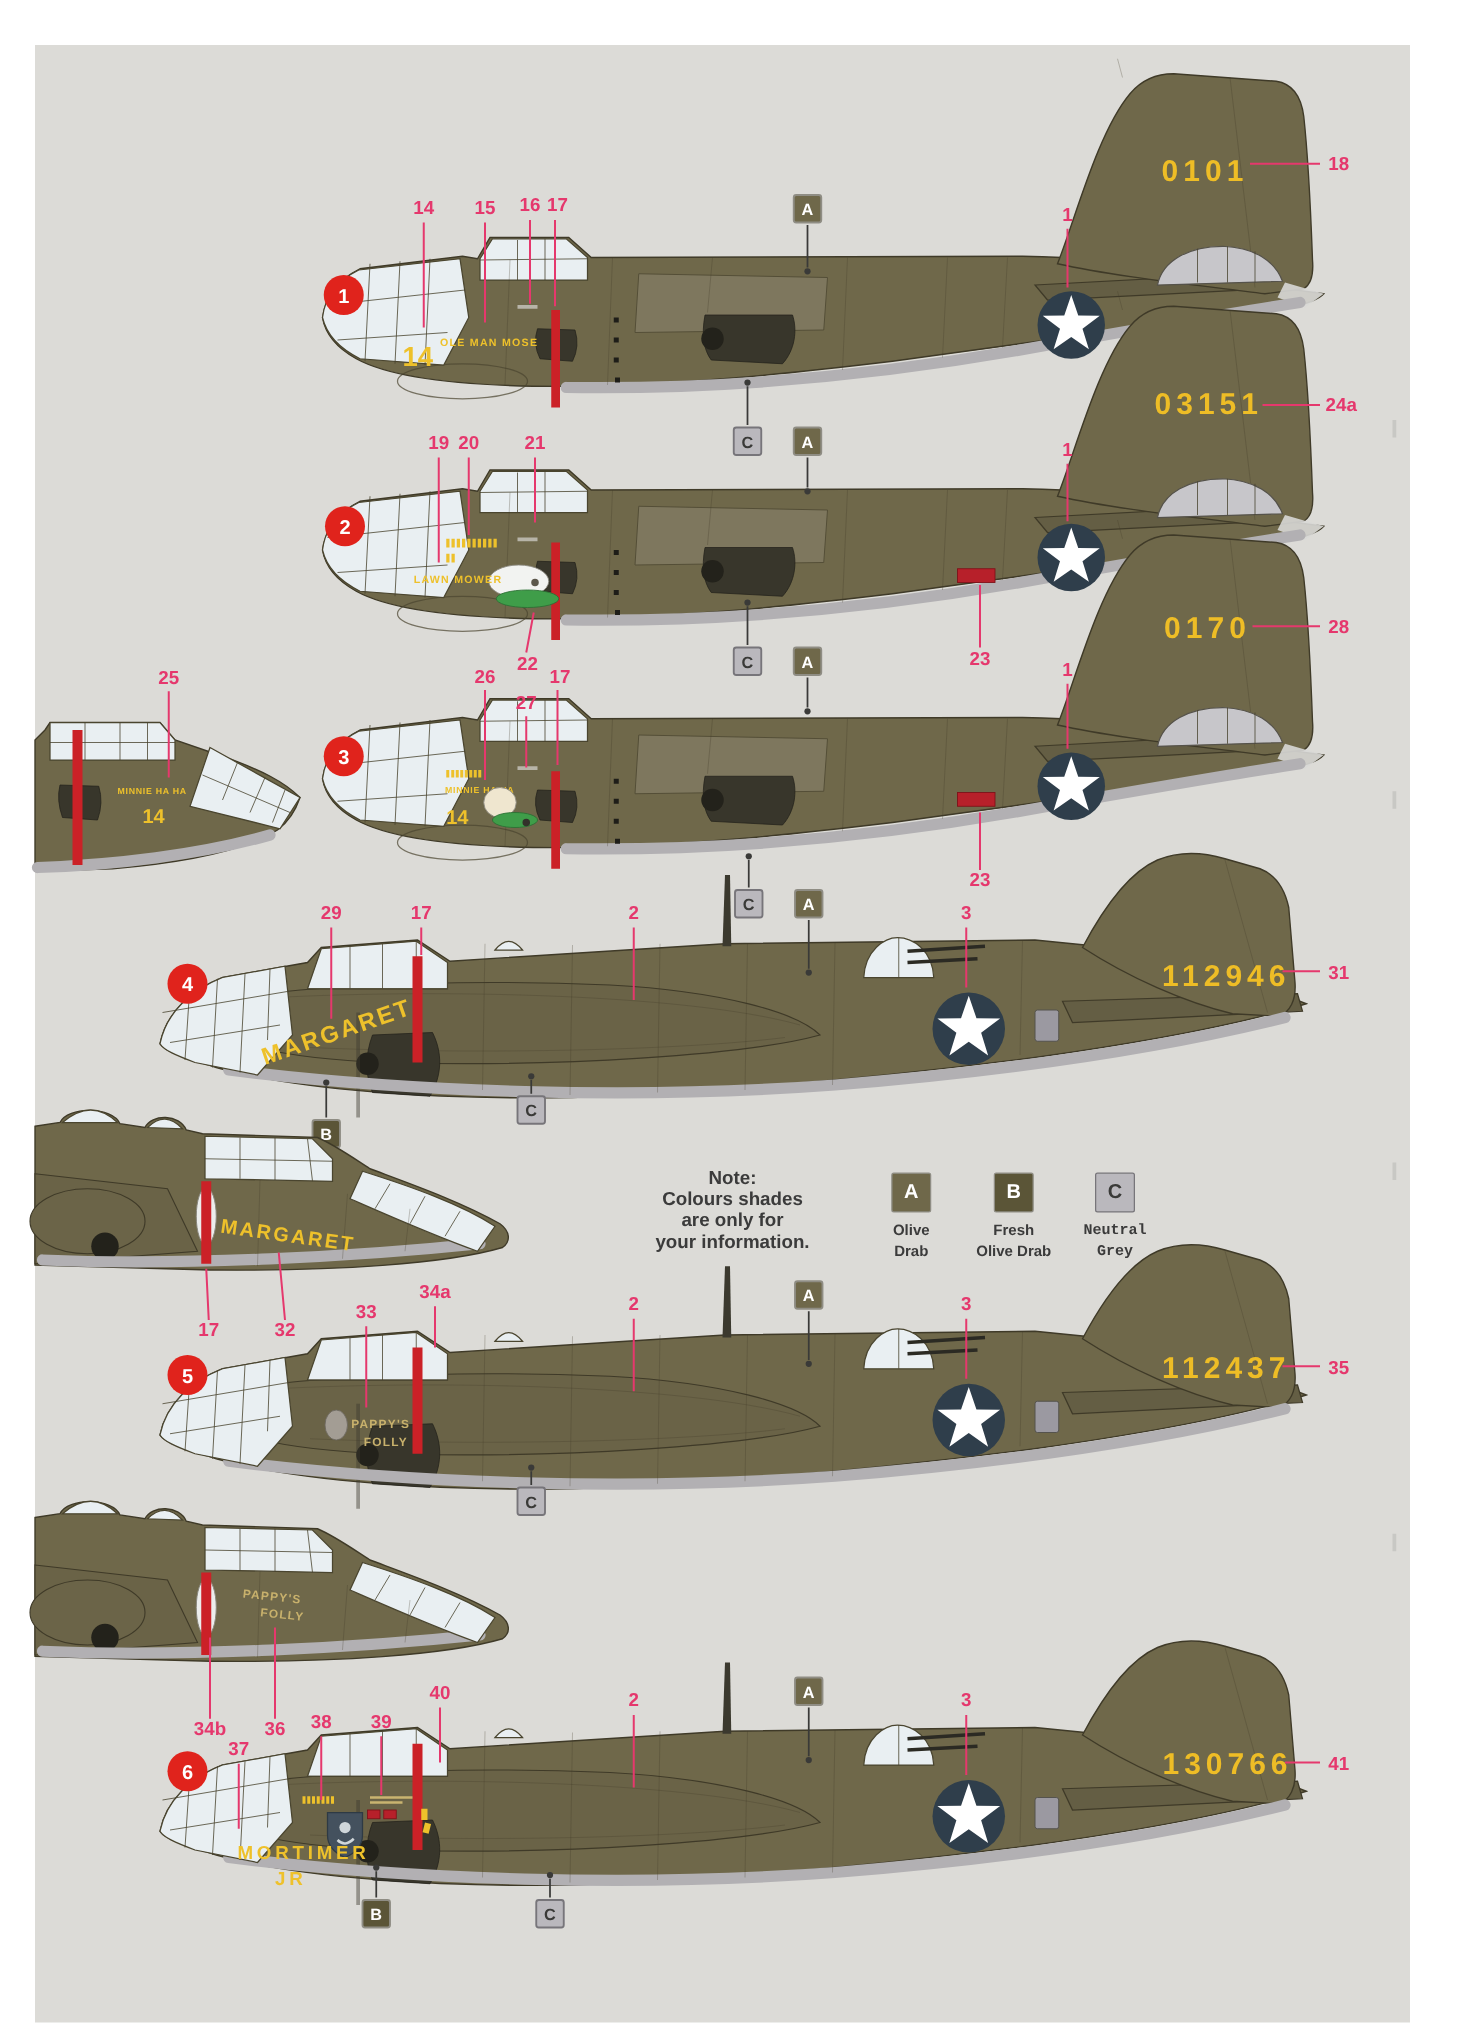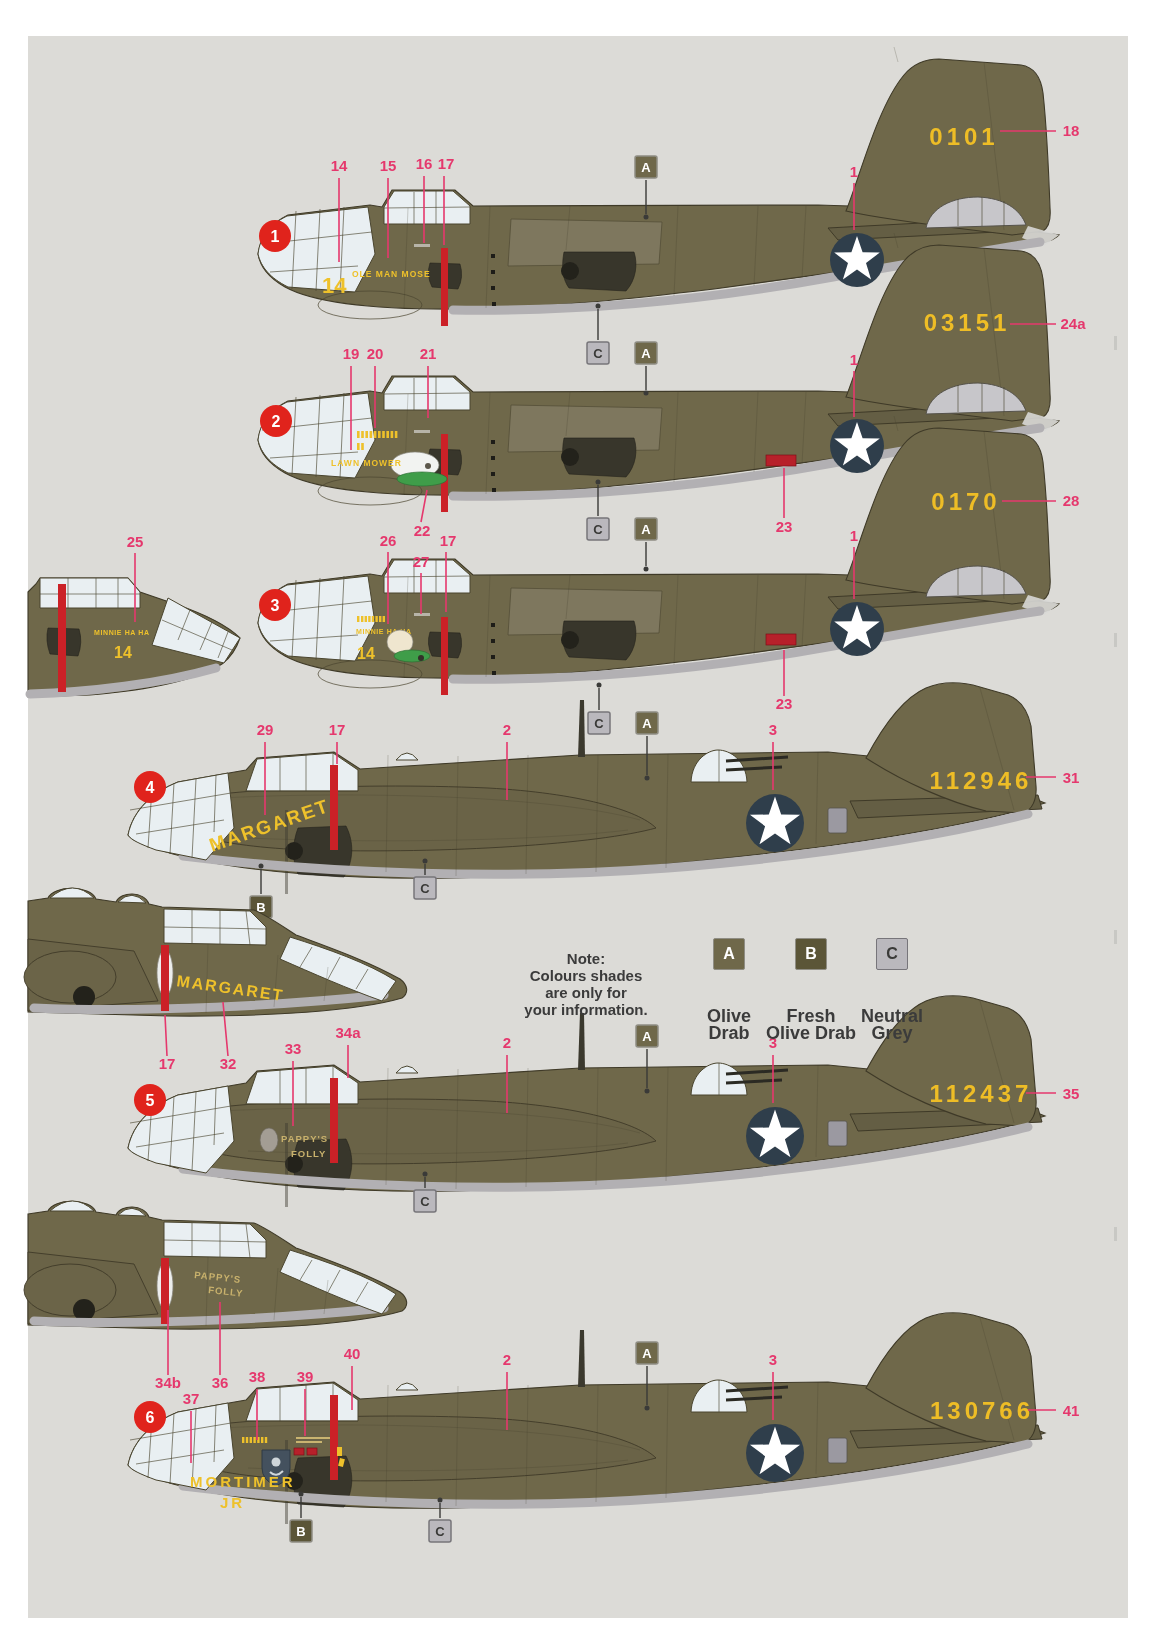--- a/index.html
+++ b/index.html
@@ -24,28 +24,28 @@
   .belly{stroke:#b2b0b3;stroke-width:9;fill:none;stroke-linecap:round;}
   .pline{stroke:#3f3a28;stroke-width:.7;opacity:.32;fill:none;}
   .wingband{fill:#8b8570;opacity:.55;stroke:#3f3a28;stroke-width:.8;}
   .wing25{fill:#6a6347;stroke:#3f3a28;stroke-width:.9;}
   .tailplane{fill:#645e44;stroke:#3f3a28;stroke-width:1;}
   .stripe{fill:#cb2127;}
   .patch{fill:#b7202a;stroke:#7e1118;stroke-width:.7;}
   .star-disc{fill:#2f3e4b;}
   .tally{fill:#eec12b;}
   .note-text{position:absolute;font-weight:bold;font-size:15px;line-height:17px;color:#3b3b3b;
-             text-align:center;white-space:pre-line;margin-top:16px;}
+             text-align:center;white-space:pre-line;}
   .swatch{position:absolute;width:30px;height:30px;border-radius:2px;display:flex;
           align-items:center;justify-content:center;font-weight:bold;font-size:16px;}
   .sw-a{background:#6f684a;border:1.5px solid #8f8d84;color:#ffffff;}
   .sw-b{background:#5b5537;border:1.5px solid #8f8d84;color:#ffffff;}
   .sw-c{background:#bab8bd;border:1.5px solid #77757a;color:#3a3a38;}
-  .sw-label{position:absolute;font-weight:bold;font-size:18px;line-height:16.5px;color:#3b3b3b;
-            text-align:center;white-space:pre-line;margin-top:32px;}
+  .sw-label{position:absolute;font-weight:bold;font-size:12px;line-height:16.5px;color:#3b3b3b;
+            text-align:center;white-space:pre-line;}
   .tick{position:absolute;width:3px;height:14px;background:#c8c8c4;}
 </style>
 </head>
 <body>
 
 <div id="page">
   <div id="board"></div>
 
   <svg width="1168" height="1632" viewBox="0 0 1168 1632">
     <defs>
@@ -371,21 +371,21 @@
   <div class="sw-label" style="left:684px;top:976px;width:90px;">Olive
 Drab</div>
   <div class="swatch sw-b" style="left:795px;top:938px;">
     <span>B</span>
   </div>
   <div class="sw-label" style="left:759px;top:976px;width:104px;">Fresh
 Olive Drab</div>
   <div class="swatch sw-c" style="left:876px;top:938px;">
     <span>C</span>
   </div>
-  <div class="sw-label" style="left:846px;top:976px;width:92px;">Neutral
+  <div class="sw-label" style="left:846px;top:976px;width:92px;font-family:Liberation Mono, monospace;">Neutral
 Grey</div>
 
 
   <div class="tick" style="left:1114px;top:336px;"></div>
   <div class="tick" style="left:1114px;top:633px;"></div>
   <div class="tick" style="left:1114px;top:930px;"></div>
   <div class="tick" style="left:1114px;top:1227px;"></div>
 </div>
 
 </body></html>

